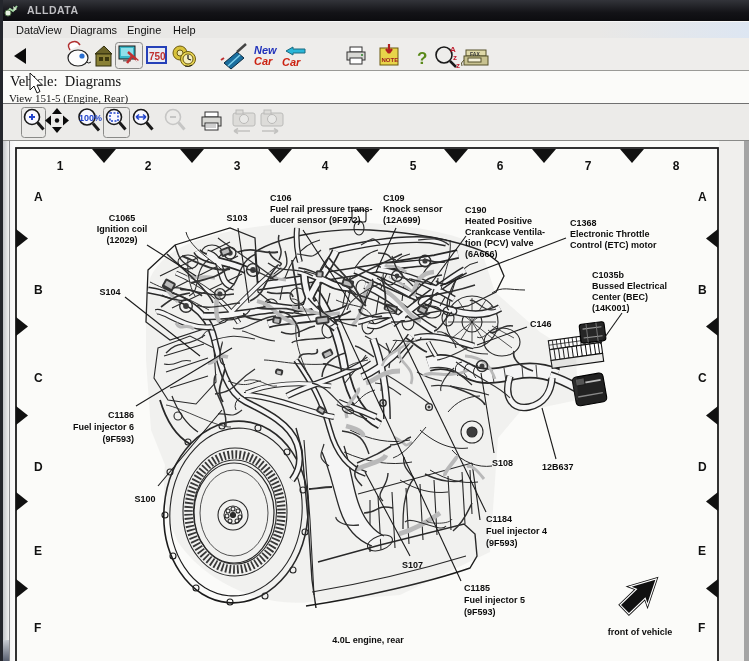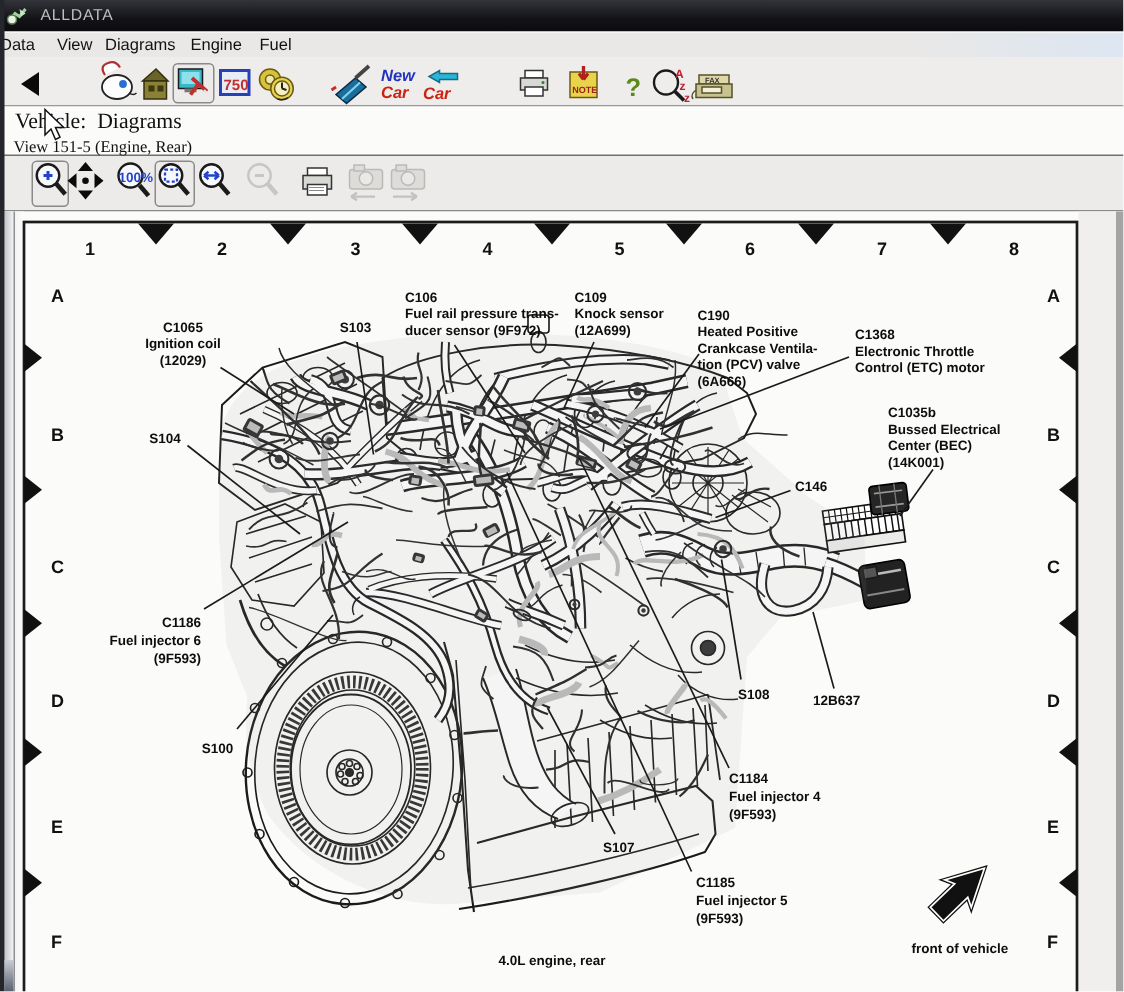--- a/index.html
+++ b/index.html
@@ -1,19 +1,19 @@
 <!DOCTYPE html>
 <html><head>
 <meta charset="utf-8">
 <style>
 html,body{margin:0;padding:0;}
 body{width:749px;height:661px;overflow:hidden;position:relative;font-family:"Liberation Sans",sans-serif;background:#fff;}
 .abs{position:absolute;}
 #titlebar{left:0;top:0;width:749px;height:21px;background:linear-gradient(#33343a,#131317 60%,#0c0c0f);}
-#titletxt{left:27px;top:4px;color:#bfbfc3;font-size:10.5px;font-weight:normal;letter-spacing:0.5px;}
+#titletxt{left:27px;top:4px;color:#bfbfc3;font-size:10.5px;font-weight:bold;letter-spacing:0.5px;}
 #menubar{left:0;top:21px;width:749px;height:17px;background:linear-gradient(90deg,#e9e8e6 0%,#e9e8e6 80%,#dde6f2 100%);border-top:1px solid #f6f6f6;box-sizing:border-box;}
 .menuitem{position:absolute;top:3px;font-size:11px;color:#111;}
 #toolbar{left:0;top:38px;width:749px;height:33px;background:#eeedeb;border-bottom:1px solid #9a9a97;box-sizing:border-box;}
 #headband{left:0;top:71px;width:749px;height:33px;background:#fbfbf9;border-bottom:1px solid #707070;box-sizing:border-box;}
 #vehtitle{left:10px;top:2px;font-family:"Liberation Serif",serif;font-size:14.5px;color:#111;}
 #viewline{left:9px;top:21px;font-family:"Liberation Serif",serif;font-size:11px;color:#111;}
 #zoombar{left:0;top:104px;width:749px;height:37px;background:#ecebe9;border-bottom:1px solid #8a8a88;box-sizing:border-box;}
 #content{left:0;top:141px;width:749px;height:520px;background:#fbfbf9;}
 #leftedge{left:0;top:0;width:3px;height:661px;background:#24262c;}
 #leftgroove{left:3px;top:141px;width:13px;height:520px;background:linear-gradient(90deg,#c2c4c8,#f2f2f2 45%,#fdfdfd);}
@@ -27,25 +27,25 @@
 </head>
 <body>
 <div class="abs" id="titlebar"></div>
 <div class="abs" id="titletxt">ALLDATA</div>
 <svg class="abs" style="left:4px;top:4px" width="15" height="14" viewBox="0 0 15 14">
  <path d="M2 10 L6 5 L9 7 L13 2" stroke="#9fd49f" stroke-width="2" fill="none"></path>
  <circle cx="4" cy="9" r="3" fill="#e8f2e2" stroke="#567a4e"></circle>
  <path d="M9 2 l4 3 -3 2z" fill="#cfe3c8"></path>
 </svg>
 <div class="abs" id="menubar"></div>
-<div class="menuitem" style="left:0;top:24px">Data</div>
+<div class="menuitem" style="left:16px;top:24px">Data</div>
 <div class="menuitem" style="left:38px;top:24px">View</div>
 <div class="menuitem" style="left:70px;top:24px">Diagrams</div>
 <div class="menuitem" style="left:127px;top:24px">Engine</div>
-<div class="menuitem" style="left:173px;top:24px">Fuel</div>
+<div class="menuitem" style="left:173px;top:24px">Help</div>
 <div class="abs" id="toolbar"></div>
 <div class="abs" id="headband"></div>
 <div class="abs" id="vehtitle" style="top:73px">Vehicle:&nbsp; Diagrams</div>
 <div class="abs" id="viewline" style="top:92px">View 151-5 (Engine, Rear)</div>
 <div class="abs" id="zoombar"></div>
 <div class="abs" id="content"></div>
 <div class="abs" id="leftgroove"></div>
 <div class="abs" id="leftline"></div>
 <div class="abs" id="rightgroove"></div>
 <div class="abs" id="rightline"></div>

